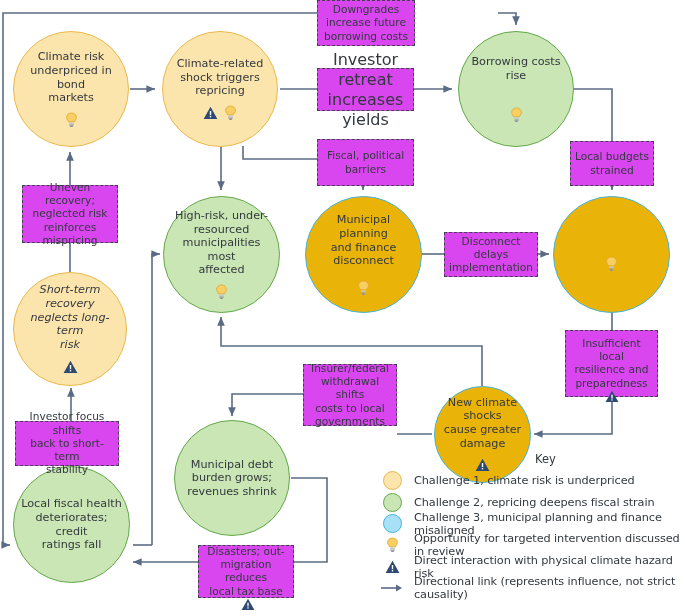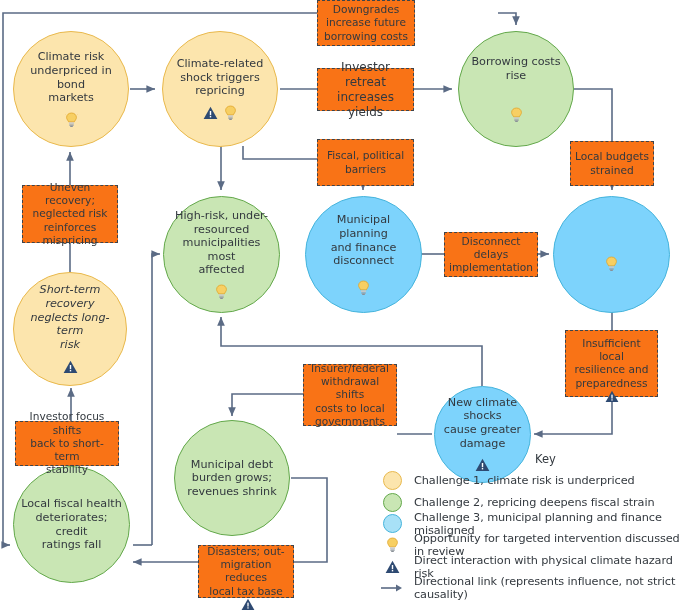--- a/index.html
+++ b/index.html
@@ -33,27 +33,27 @@
   .node .icons{
     display:flex;
     align-items:center;
     justify-content:center;
     gap:6px;
     margin-top:7px;
     height:16px;
   }
   .c-yellow{background:#fce5ad;border:1.4px solid #e9b94d;}
   .c-green {background:#c9e6b4;border:1.4px solid #63a84b;}
-  .c-blue  {background:#7dd3fc;border:1.4px solid #45b4dc;}
+  .c-blue  {background:#eab308;border:1.4px solid #45b4dc;}
 
   .pbox{
     position:absolute;
     box-sizing:border-box;
     border:1.5px dashed #3f444a;
-    background:#f97316;
+    background:#d946ef;
     display:flex;
     align-items:center;
     justify-content:center;
     text-align:center;
     line-height:1.25;
     padding:20px 4px;
     white-space:pre-line;
     z-index:3;
   }
   .pbox .ptext{display:block;}
@@ -283,21 +283,21 @@
 deteriorates; credit
 ratings fall</span>
   </div>
 
   <div class="pbox" style="left:317px;top:0px;width:98px;height:46px;font-size:10.6px;">
     <span class="ptext">Downgrades
 increase future
 borrowing costs</span>
   </div>
 
-  <div class="pbox" style="left:317px;top:68px;width:97px;height:43px;font-size:12px;">
+  <div class="pbox" style="left:317px;top:68px;width:97px;height:43px;font-size:16px;">
     <span class="ptext">Investor retreat
 increases yields</span>
   </div>
 
   <div class="pbox" style="left:570px;top:141px;width:84px;height:45px;font-size:10.6px;">
     <span class="ptext">Local budgets
 strained</span>
   </div>
 
   <div class="pbox" style="left:317px;top:139px;width:97px;height:47px;font-size:10.6px;">

